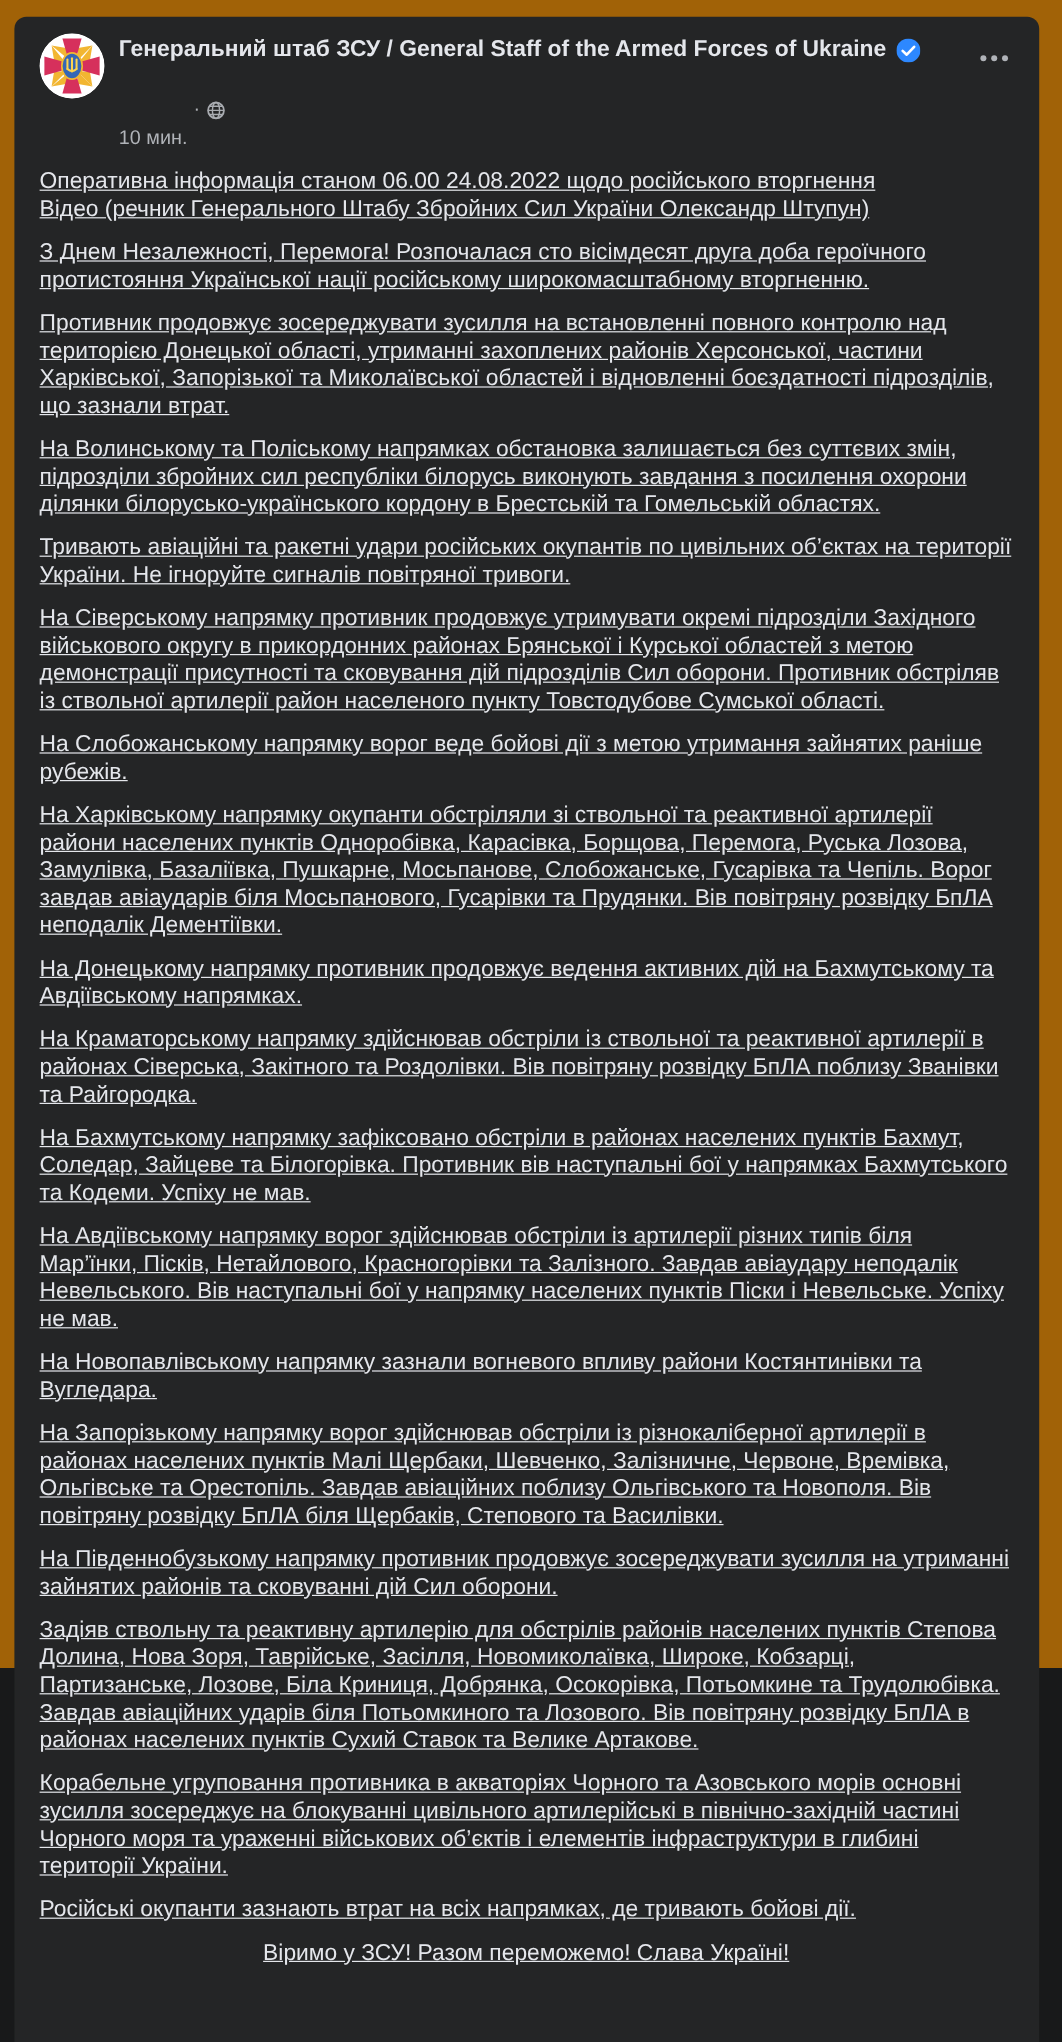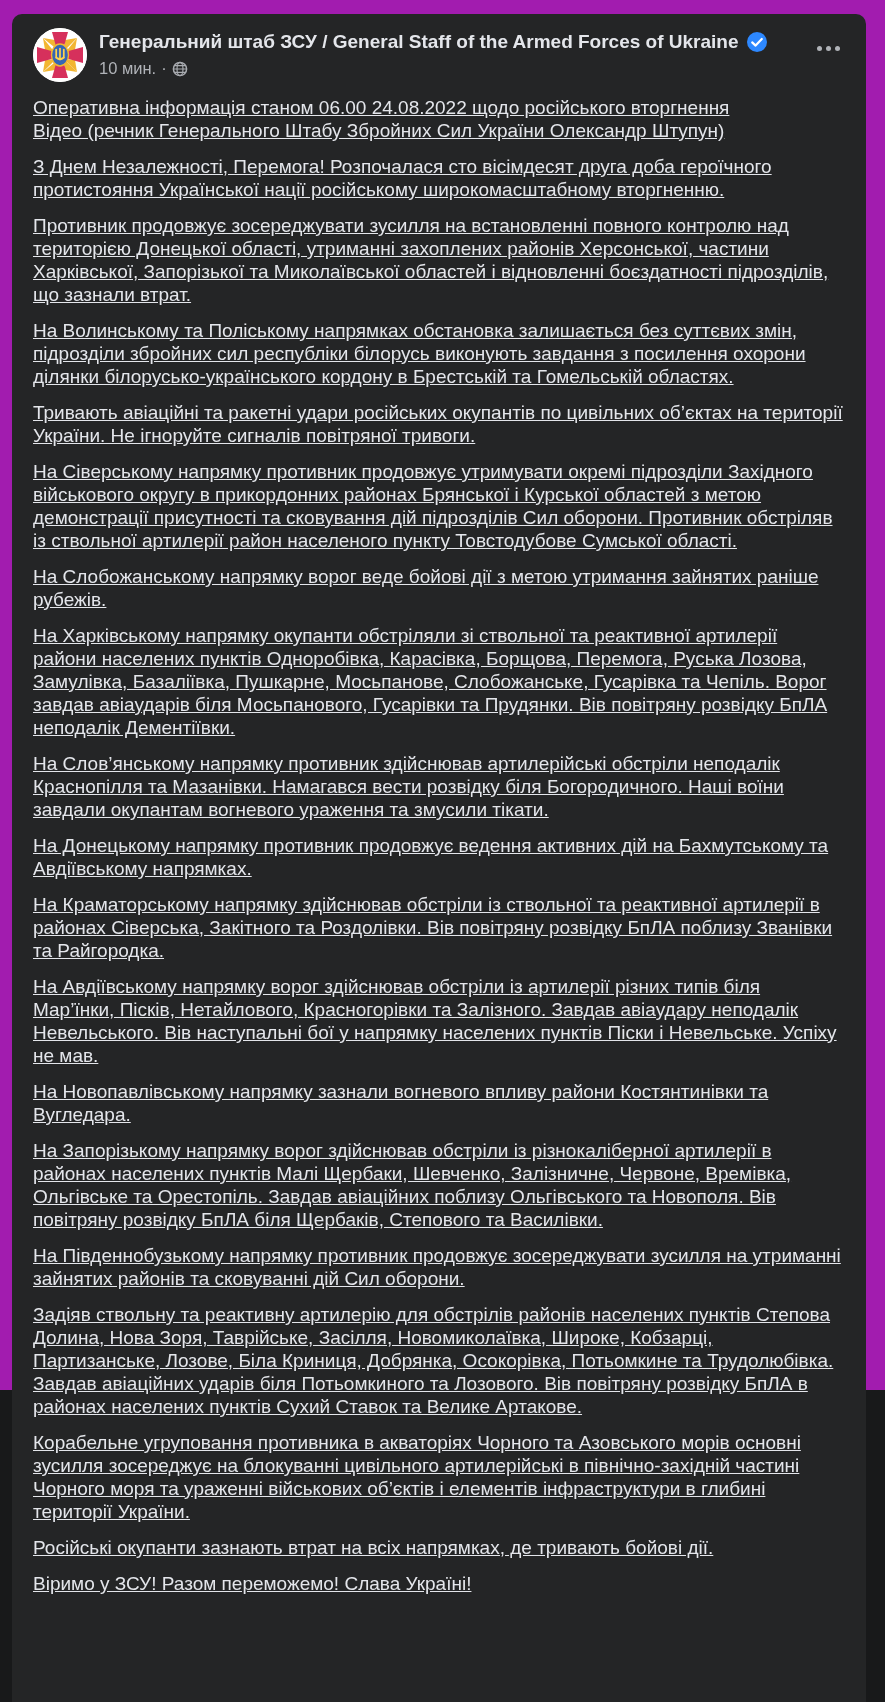--- a/index.html
+++ b/index.html
@@ -3,21 +3,21 @@
 <meta charset="utf-8">
 <title>Facebook post — General Staff of the Armed Forces of Ukraine</title>
 <style>
   * { margin:0; padding:0; box-sizing:border-box; }
   html,body { background:#18191a; }
   body{
     width:885px; height:1702px; overflow:hidden;
     font-family:"Liberation Sans","DejaVu Sans",sans-serif;
     -webkit-font-smoothing:antialiased;
   }
-  .stage{ position:relative; width:885px; height:1390px; background:#a21caf;padding-left:35px; }
+  .stage{ position:relative; width:885px; height:1390px; background:#a16207;padding-left:35px; }
   .card{
     position:absolute; left:12px; top:14px; width:854px; height:1688px;
     background:#242526; border-radius:10px 10px 0 0; overflow:hidden;
   }
   
   .post-header{ display:flex; align-items:flex-start; padding:14px 20px 0 21px; }
   .avatar{
     width:54px; height:54px; border-radius:50%; overflow:hidden; flex:0 0 54px;
     background:#fff; cursor:pointer;
   }
@@ -25,34 +25,34 @@
   .hmeta{ margin-left:12px; flex:1 1 auto; min-width:0; padding-top:3px; }
   .name-row{ display:flex; align-items:center; gap:8px; white-space:nowrap; }
   .page-name{
     font-size:19px; font-weight:700; color:#e4e6eb; cursor:pointer; line-height:1.2;
   }
   .verified{ display:inline-flex; width:20px; height:20px; flex:0 0 20px; }
   .meta-row{
     margin-top:5px; display:flex; align-items:center; gap:5px;
     font-size:16.5px; color:#b0b3b8; line-height:1.2;
   }
-  .timestamp{ cursor:pointer; }
+  .timestamp{ cursor:pointer;margin-top:47px; }
   .globe{ display:inline-flex; width:16px; height:16px; opacity:.95; }
   .more-btn{
     margin-left:auto; margin-top:10px; display:flex; align-items:center; gap:4px;
     padding:8px 6px; border-radius:18px; cursor:pointer;
   }
   .more-btn .dot{ width:5px; height:5px; border-radius:50%; background:#b0b3b8; }
   
   .post-body{
     padding:14px 22px 10px 21px;
     font-size:19px; line-height:23px; color:#e4e6eb;text-decoration:underline;
   }
   .post-par{ margin:0 0 13px 0; white-space:pre-line; }
-  .post-par:last-child{ margin-bottom:0; }
+  .post-par:last-child{ margin-bottom:0;text-align:center; }
 </style>
 </head>
 <body>
 
 <div class="stage">
   <article class="card">
 
     <header class="post-header">
 
       <div class="avatar">
@@ -122,23 +122,23 @@
     <div class="post-body">
         <p class="post-par">Оперативна інформація станом 06.00 24.08.2022 щодо російського вторгнення
 Відео (речник Генерального Штабу Збройних Сил України Олександр Штупун)</p>
         <p class="post-par">З Днем Незалежності, Перемога! Розпочалася сто вісімдесят друга доба героїчного протистояння Української нації російському широкомасштабному  вторгненню.</p>
         <p class="post-par">Противник продовжує зосереджувати зусилля на встановленні повного контролю над територією Донецької області, утриманні захоплених районів Херсонської, частини Харківської, Запорізької та Миколаївської областей і відновленні боєздатності підрозділів, що зазнали втрат.</p>
         <p class="post-par">На Волинському та Поліському напрямках обстановка залишається без суттєвих змін, підрозділи збройних сил республіки білорусь виконують завдання з посилення охорони ділянки білорусько-українського кордону в Брестській та Гомельській областях.</p>
         <p class="post-par">Тривають авіаційні та ракетні удари російських окупантів по цивільних об’єктах на території України. Не ігноруйте сигналів повітряної тривоги.</p>
         <p class="post-par">На Сіверському напрямку противник продовжує утримувати окремі підрозділи Західного військового округу в прикордонних районах Брянської і Курської областей з метою демонстрації присутності та сковування дій підрозділів Сил оборони. Противник обстріляв із ствольної артилерії район населеного пункту Товстодубове Сумської області.</p>
         <p class="post-par">На Слобожанському напрямку ворог веде бойові дії з метою утримання зайнятих раніше рубежів.</p>
         <p class="post-par">На Харківському напрямку окупанти обстріляли зі ствольної та реактивної артилерії райони населених пунктів Одноробівка, Карасівка, Борщова, Перемога, Руська Лозова, Замулівка, Базаліївка, Пушкарне, Мосьпанове, Слобожанське, Гусарівка та Чепіль. Ворог завдав авіаударів біля Мосьпанового, Гусарівки та Прудянки. Вів повітряну розвідку БпЛА неподалік Дементіївки.</p>
-        <p class="post-par">На Слов’янському напрямку противник здійснював артилерійські обстріли неподалік Краснопілля та Мазанівки. Намагався вести розвідку біля Богородичного. Наші воїни завдали окупантам вогневого ураження та змусили тікати.</p>
         <p class="post-par">На Донецькому напрямку противник продовжує ведення активних дій на Бахмутському та Авдіївському напрямках.</p>
         <p class="post-par">На Краматорському напрямку здійснював обстріли із ствольної та реактивної артилерії в районах Сіверська, Закітного та Роздолівки. Вів повітряну розвідку БпЛА поблизу Званівки та Райгородка.</p>
+        <p class="post-par">На Бахмутському напрямку зафіксовано обстріли в районах населених пунктів Бахмут, Соледар, Зайцеве та Білогорівка. Противник вів наступальні бої у напрямках Бахмутського та Кодеми. Успіху не мав.</p>
         <p class="post-par">На Авдіївському напрямку ворог здійснював обстріли із артилерії різних типів біля Мар’їнки, Пісків, Нетайлового, Красногорівки та Залізного. Завдав авіаудару неподалік Невельського. Вів наступальні бої у напрямку населених пунктів Піски і Невельське. Успіху не мав.</p>
         <p class="post-par">На Новопавлівському напрямку зазнали вогневого впливу райони Костянтинівки та Вугледара.</p>
         <p class="post-par">На Запорізькому напрямку ворог здійснював обстріли із різнокаліберної артилерії в районах населених пунктів Малі Щербаки, Шевченко, Залізничне, Червоне, Времівка, Ольгівське та Орестопіль. Завдав авіаційних поблизу Ольгівського та Новополя. Вів повітряну розвідку БпЛА біля Щербаків, Степового та Василівки.</p>
         <p class="post-par">На Південнобузькому напрямку противник продовжує зосереджувати зусилля на утриманні зайнятих районів та сковуванні дій Сил оборони.</p>
         <p class="post-par">Задіяв ствольну та реактивну артилерію для обстрілів районів населених пунктів Степова Долина, Нова Зоря, Таврійське, Засілля, Новомиколаївка, Широке, Кобзарці, Партизанське, Лозове, Біла Криниця, Добрянка, Осокорівка, Потьомкине та Трудолюбівка. Завдав авіаційних ударів біля Потьомкиного та Лозового. Вів повітряну розвідку БпЛА в районах населених пунктів Сухий Ставок та Велике Артакове.</p>
         <p class="post-par">Корабельне угруповання противника в акваторіях Чорного та Азовського морів основні зусилля зосереджує на блокуванні цивільного артилерійські в північно-західній частині Чорного моря та ураженні військових об’єктів і елементів інфраструктури в глибині території України.</p>
         <p class="post-par">Російські окупанти зазнають втрат на всіх напрямках, де тривають бойові дії.</p>
         <p class="post-par">Віримо у ЗСУ! Разом переможемо! Слава Україні!</p>
       </div>
 

